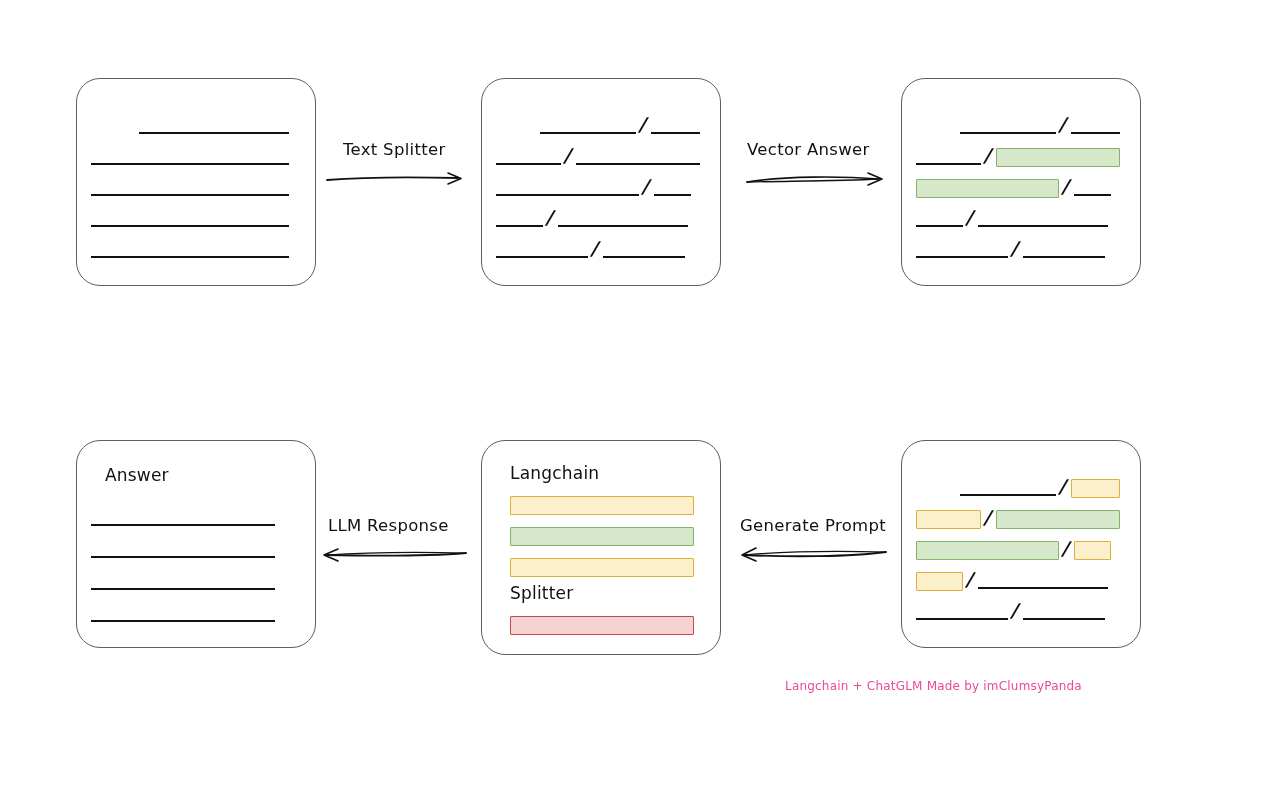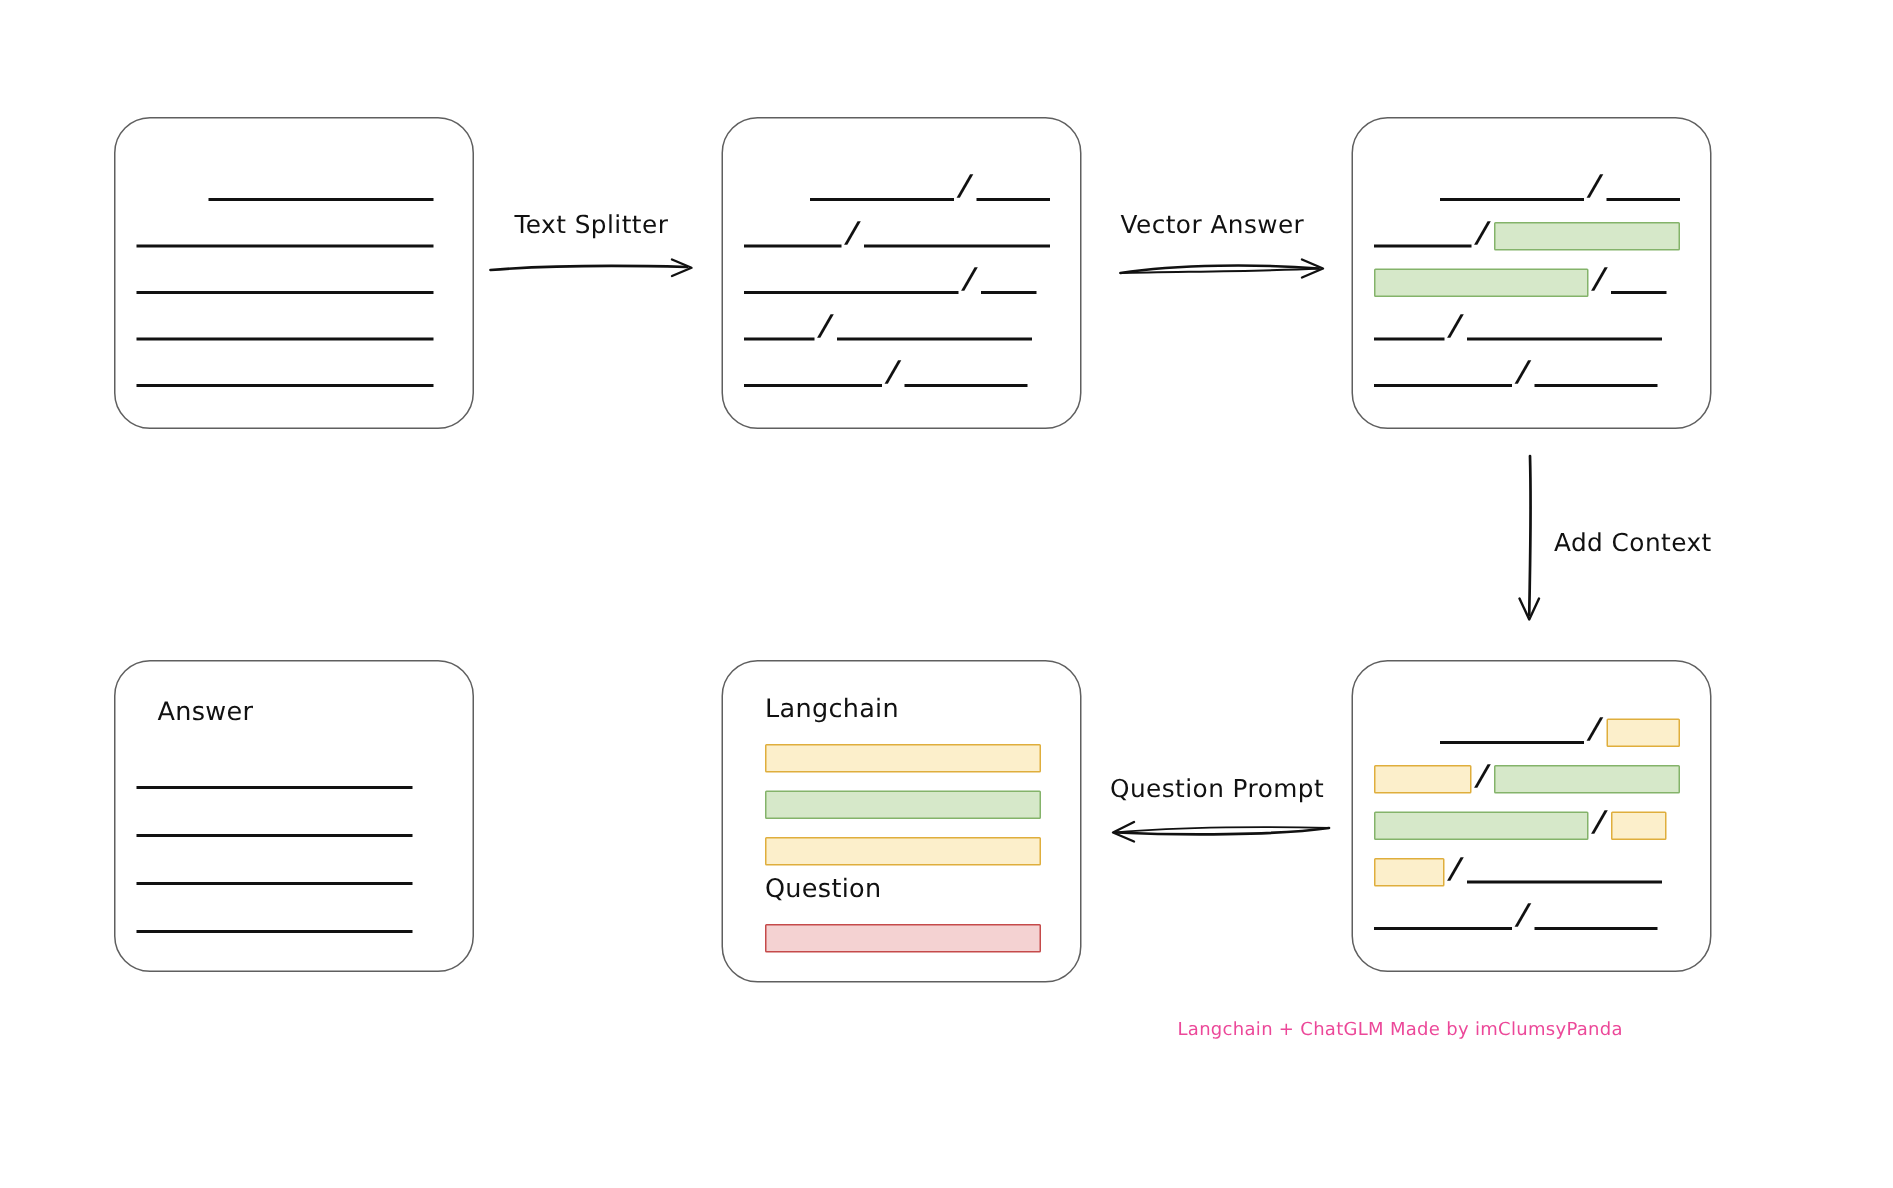--- a/index.html
+++ b/index.html
@@ -206,60 +206,61 @@
           <div class="seg line" style="width: 130px;"></div>
         </div>
         <div class="row" style="left: 14px; top: 160px;">
           <div class="seg line" style="width: 92px;"></div>
           <div class="slash">/</div>
           <div class="seg line" style="width: 82px;"></div>
         </div>
       </div>
   </div>
 
-  <div class="arrow-group" style="left:1006px; top:302px; width:160px; height:120px;">
-    <div class="arrow-label" style="left:30px; top:50px;">Add Context</div>
-    <svg class="arrow-svg" style="left:0; top:0;" width="40" height="118" viewBox="0 0 40 118">
-      <path d="M14,2 C15,40 14,75 13.5,108" stroke="#111" stroke-width="1.8" fill="none" stroke-linecap="round"></path>
-      <path d="M7,97 L13.5,111 L20,97" stroke="#111" stroke-width="1.6" fill="none" stroke-linejoin="round" stroke-linecap="round"></path>
-    </svg>
-  </div>
 
   <div class="card" style="left:76px; top:440px; width:240px; height:208px;">
     <div class="card-title" style="left:28px; top:24px;">Answer</div>
     <div class="card-inner">
         <div class="row" style="left: 14px; top: 66px;">
           <div class="seg line" style="width: 184px;"></div>
         </div>
         <div class="row" style="left: 14px; top: 98px;">
           <div class="seg line" style="width: 184px;"></div>
         </div>
         <div class="row" style="left: 14px; top: 130px;">
           <div class="seg line" style="width: 184px;"></div>
         </div>
         <div class="row" style="left: 14px; top: 162px;">
           <div class="seg line" style="width: 184px;"></div>
         </div>
       </div>
   </div>
 
+  <div class="arrow-group" style="left:320px; top:516px; width:150px; height:50px;">
+    <div class="arrow-label" style="left:8px; top:0px;">LLM Response</div>
+    <svg class="arrow-svg" style="left:0; top:28px;" width="150" height="22" viewBox="0 0 150 22">
+      <path d="M146,9 C110,12 50,12 6,11" stroke="#111" stroke-width="1.8" fill="none" stroke-linecap="round"></path>
+      <path d="M146,9 C108,8 50,8 6,11" stroke="#111" stroke-width="1.2" fill="none" stroke-linecap="round"></path>
+      <path d="M18,5 L4,11 L18,17" stroke="#111" stroke-width="1.6" fill="none" stroke-linejoin="round" stroke-linecap="round"></path>
+    </svg>
+  </div>
 
   <div class="card" style="left:481px; top:440px; width:240px; height:215px;">
     <div class="card-title" style="left:28px; top:22px;">Langchain</div>
-    <div class="card-title" style="left:28px; top:142px;">Question</div>
+    <div class="card-title" style="left:28px; top:142px;">Splitter</div>
     <div class="card-inner">
         <div class="seg fill yellow" style="position: absolute; left: 28px; top: 55px; width: 184px; height: 19px;"></div>
         <div class="seg fill green" style="position: absolute; left: 28px; top: 86px; width: 184px; height: 19px;"></div>
         <div class="seg fill yellow" style="position: absolute; left: 28px; top: 117px; width: 184px; height: 19px;"></div>
         <div class="seg fill red" style="position: absolute; left: 28px; top: 175px; width: 184px; height: 19px;"></div>
       </div>
   </div>
 
   <div class="arrow-group" style="left:738px; top:516px; width:152px; height:50px;">
-    <div class="arrow-label" style="left:2px; top:0px;">Question Prompt</div>
+    <div class="arrow-label" style="left:2px; top:0px;">Generate Prompt</div>
     <svg class="arrow-svg" style="left:0; top:28px;" width="152" height="22" viewBox="0 0 152 22">
       <path d="M148,8 C112,13 50,13 6,11" stroke="#111" stroke-width="1.8" fill="none" stroke-linecap="round"></path>
       <path d="M148,8 C110,7 50,7 6,11" stroke="#111" stroke-width="1.2" fill="none" stroke-linecap="round"></path>
       <path d="M18,4 L4,11 L18,17" stroke="#111" stroke-width="1.6" fill="none" stroke-linejoin="round" stroke-linecap="round"></path>
     </svg>
   </div>
 
   <div class="card" style="left:901px; top:440px; width:240px; height:208px;">
     <div class="card-inner">
         <div class="row" style="left: 58px; top: 36px;">

